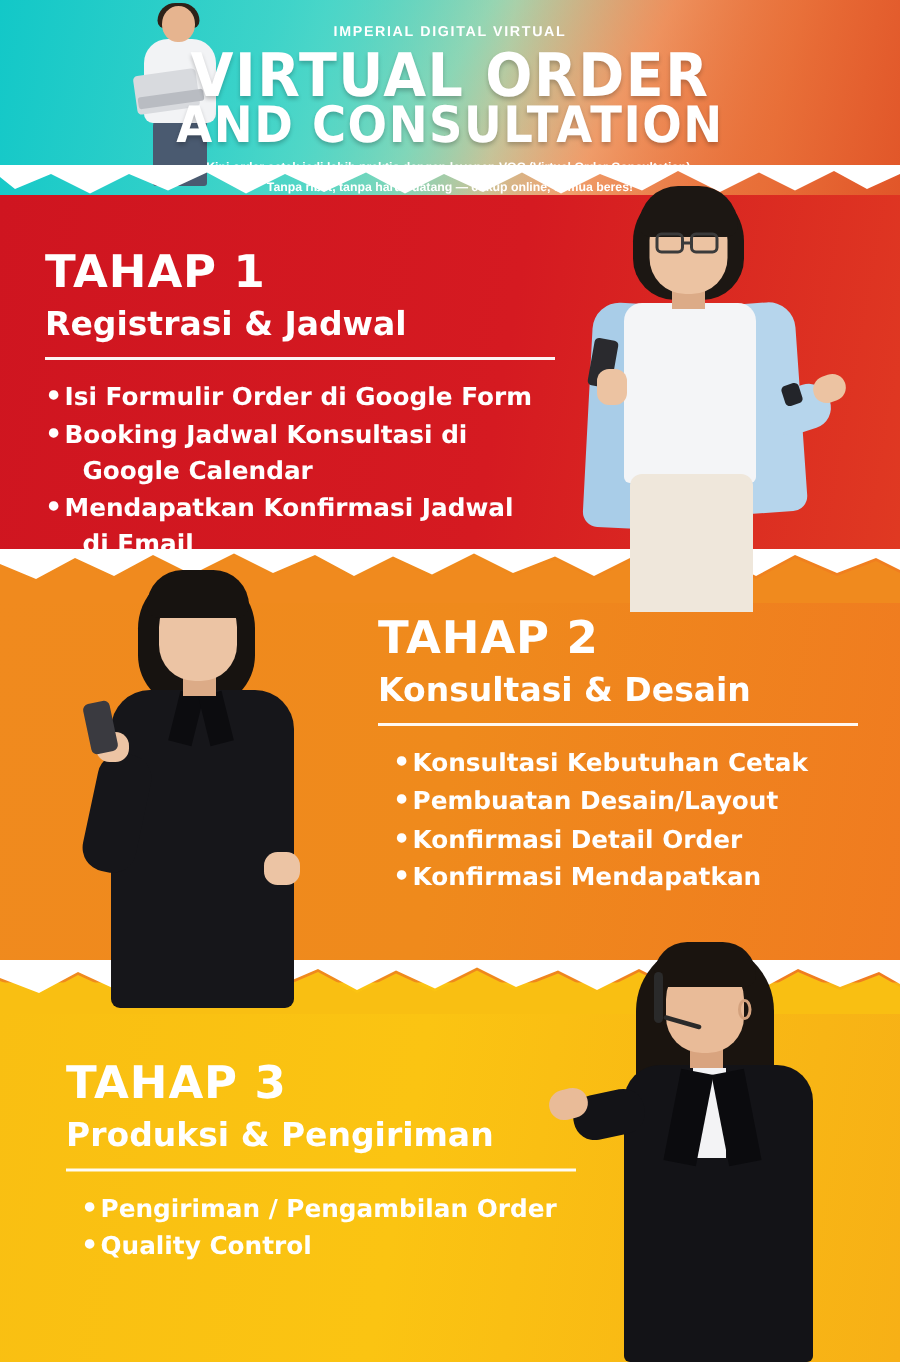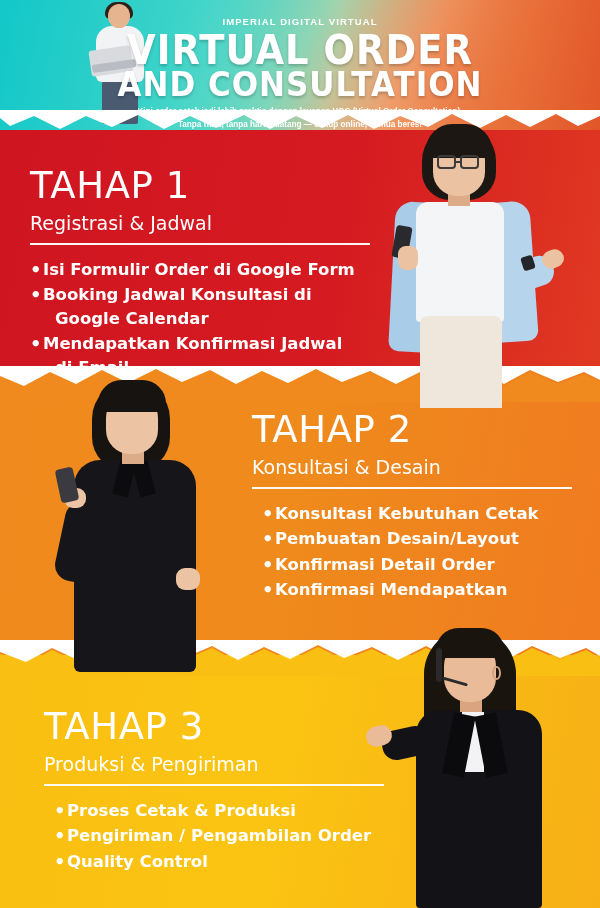--- a/index.html
+++ b/index.html
@@ -99,29 +99,29 @@
   
   .torn {
     position: absolute; left: 0; width: 600px; z-index: 5;
     pointer-events: none;
   }
   .torn svg { display: block; }
 
   
   .stage-title {
     font-family: "DejaVu Sans", sans-serif;
-    font-weight: 400;
-    font-size: 37px;
+    font-weight: 700;
+    font-size: 30px;
     letter-spacing: 0.6px;
     color: #ffffff;
   }
   .stage-sub {
     font-family: "DejaVu Sans", sans-serif;
-    font-weight: 400;
-    font-size: 19px;
+    font-weight: 700;
+    font-size: 22px;
     color: #ffffff;
     margin-top: 5px;
   }
   .rule {
     height: 2px;
     background: #ffffff;
     opacity: 0.95;
     margin: 9px 0 13px 0;
   }
   .bullets {
@@ -270,21 +270,20 @@
       </ul>
     </div>
   </div>
 
   <div class="sec3">
     <div class="block3">
       <div class="stage-title">TAHAP 3</div>
       <div class="stage-sub">Produksi &amp; Pengiriman</div>
       <div class="rule"></div>
       <ul class="bullets" style="padding-left:10px">
-        <li><span>Proses Cetak &amp; Produksi</span></li>
         <li><span>Pengiriman / Pengambilan Order</span></li>
         <li><span>Quality Control</span></li>
       </ul>
     </div>
   </div>
 
   <div class="torn" style="top:110px;">
     <svg width="600" height="34" viewBox="0 0 600 34" preserveAspectRatio="none">
       <path d="M0,0 L600,0 L600,6 L578,16 L556,4 L530,17 L506,5 L480,18 L452,4 L428,17 L400,6 L374,19 L348,5 L322,18 L296,6 L270,19 L244,5 L216,18 L190,6 L164,19 L138,5 L112,17 L86,6 L60,19 L34,6 L10,16 L0,8 Z" fill="#ffffff"></path>
     </svg>

